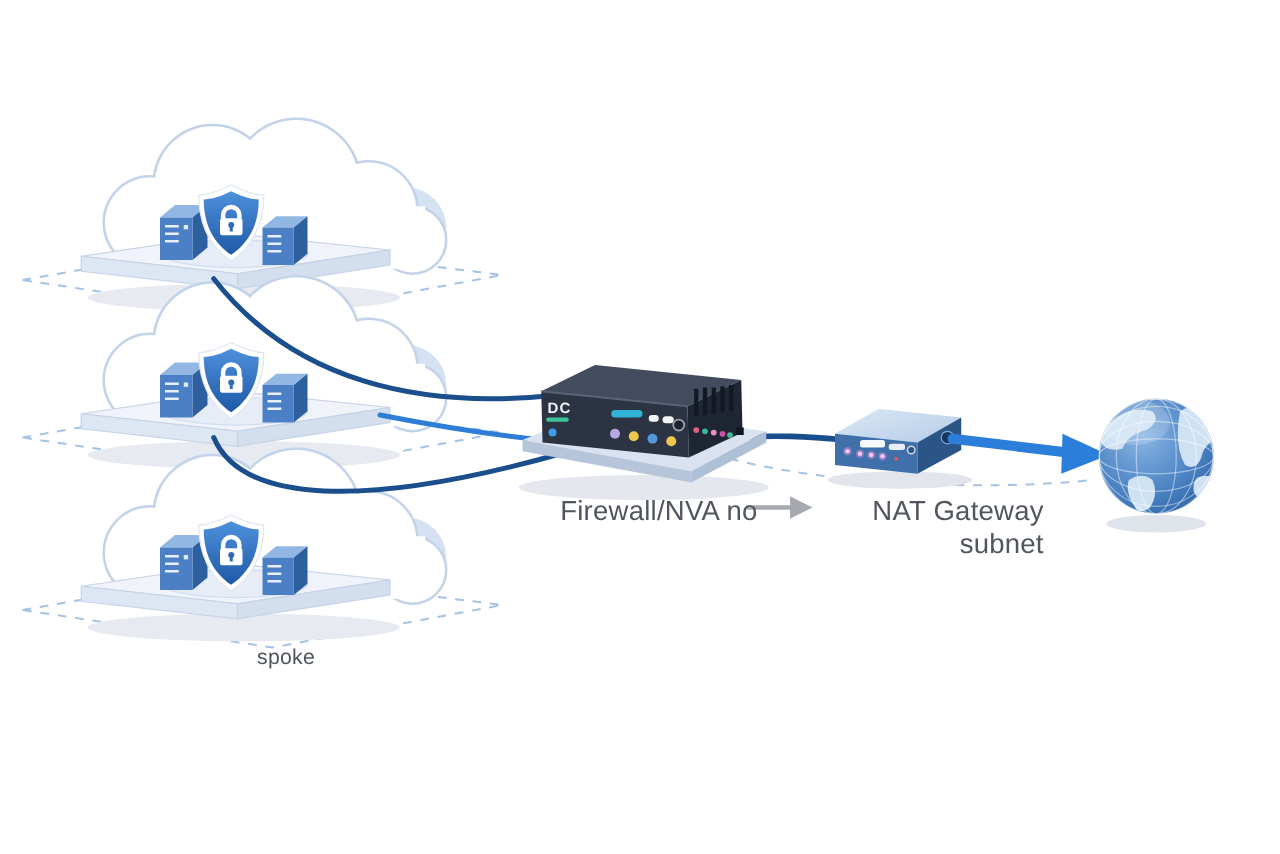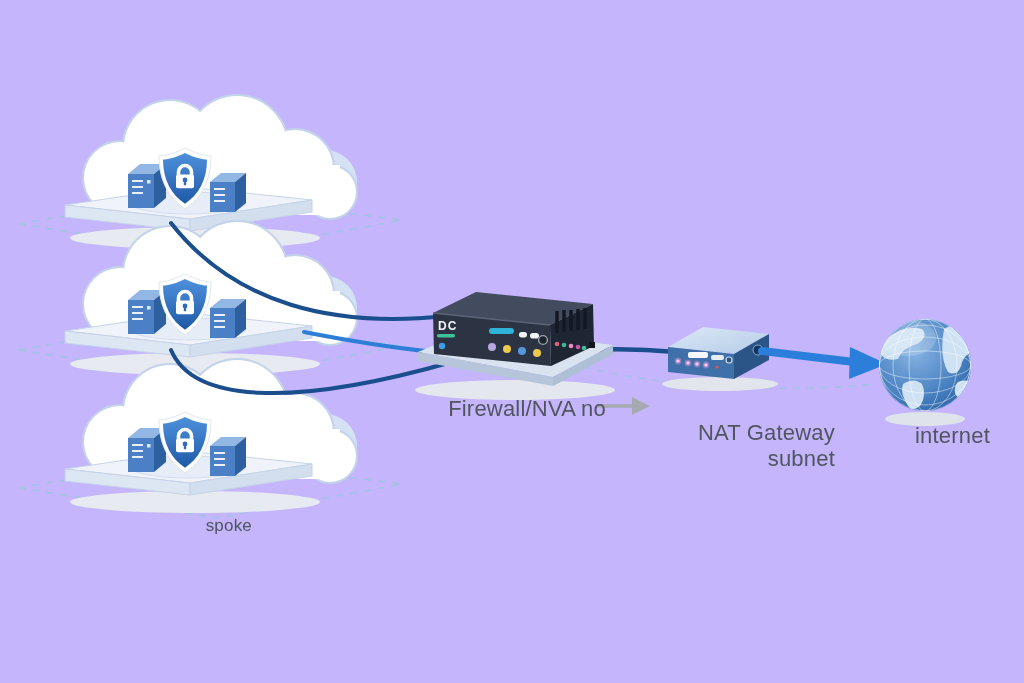--- a/index.html
+++ b/index.html
@@ -3,35 +3,35 @@
 <meta charset="utf-8">
 <style>
   html,body{margin:0;padding:0;}
   body{
     font-family:"Liberation Sans", sans-serif;
     background:#e9eaee;
   }
   .stage{
     position:relative;
     width:1024px;height:683px;
-    background:#c4b5fd;
+    background:#ffffff;
     overflow:hidden;
     margin:0 auto;
   }
   .stage svg{position:absolute;left:0;top:0;}
   .diagram-label{
     position:absolute;
     color:#50555e;
     font-size:22px;
     line-height:26px;
     text-align:right;
     letter-spacing:.2px;
   }
   .lbl-firewall{left:388px;top:396px;width:218px;}
-  .lbl-nat{left:625px;top:396px;width:210px;margin-top:24px;}
+  .lbl-nat{left:625px;top:396px;width:210px;}
   .lbl-internet{left:860px;top:423px;width:130px;}
   .lbl-spoke{left:122px;top:513px;width:130px;font-size:17px;}
 </style>
 </head>
 <body>
 
 <div class="stage">
 <svg width="1024" height="683" viewBox="0 0 1024 683">
   <defs>
     <linearGradient id="shieldGrad" x1="0" y1="0" x2="0" y2="1">
@@ -220,15 +220,14 @@
   </g>
 </svg>
 
 <div class="diagram-label lbl-firewall">
   <div>Firewall/NVA no</div>
 </div>
 <div class="diagram-label lbl-nat">
   <div>NAT Gateway</div>
   <div>subnet</div>
 </div>
-<div class="diagram-label lbl-internet">internet</div>
 <div class="diagram-label lbl-spoke">spoke</div>
 </div>
 
 </body></html>

